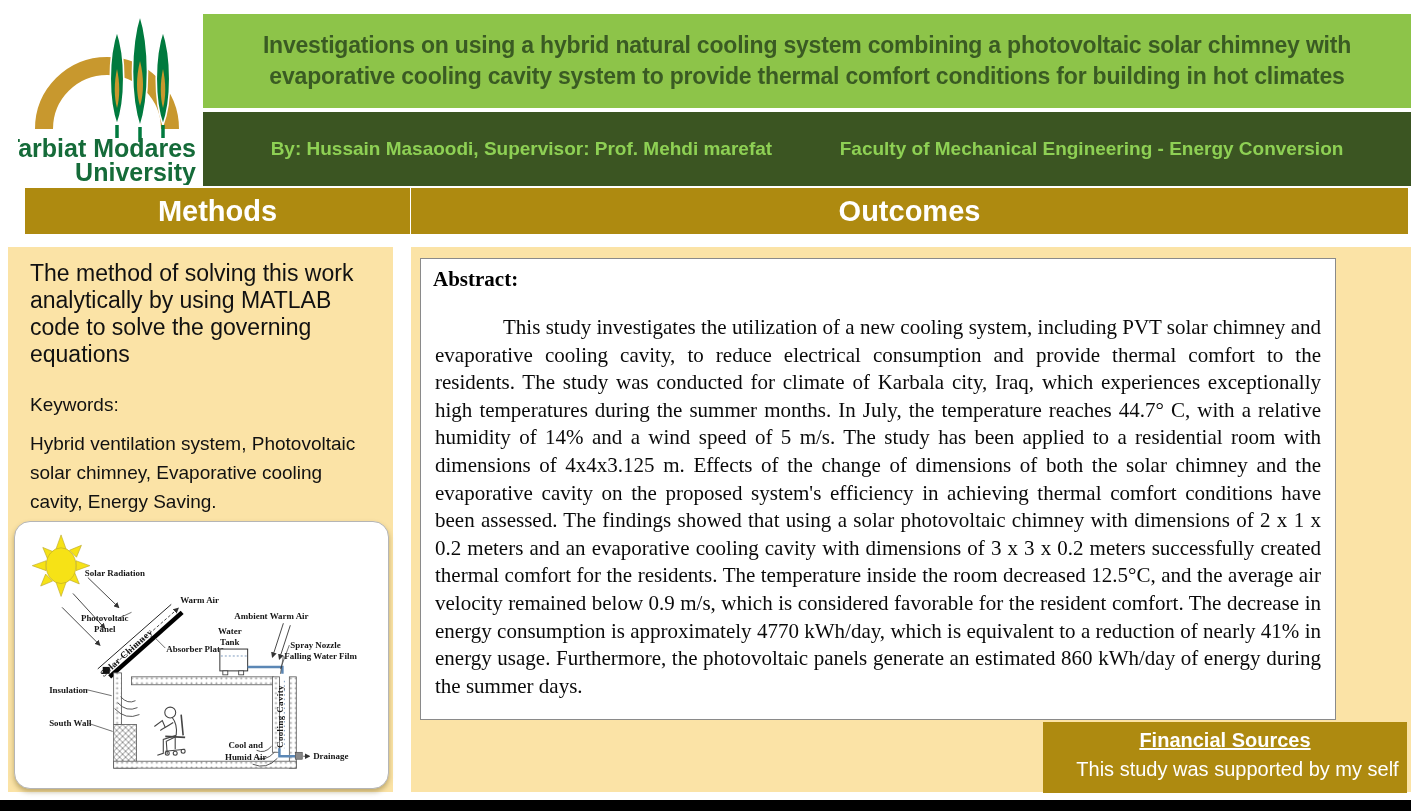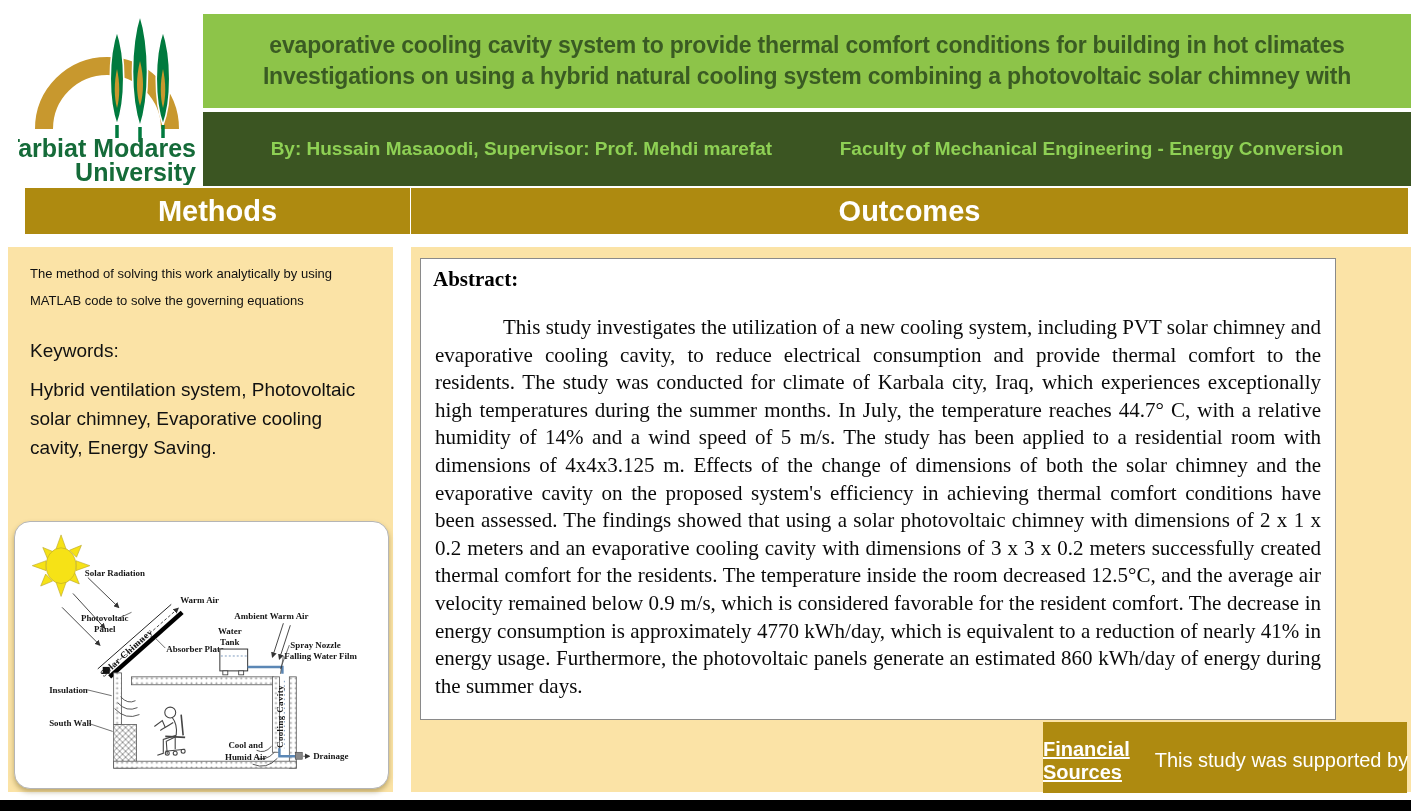--- a/index.html
+++ b/index.html
@@ -14,37 +14,37 @@
   .byline-line{color:#8ed054;font-weight:bold;font-size:19px;white-space:nowrap;}
   
   .sec-header{position:absolute;top:188px;height:46px;background:#ae8a10;color:#fff;
     font-weight:bold;font-size:29px;display:flex;align-items:center;justify-content:center;}
   #methods-header{left:25px;width:385px;}
   #outcomes-header{left:411px;width:997px;}
   
   .panel{position:absolute;top:247px;height:545px;background:#fbe3a6;}
   #methods-panel{left:8px;width:385px;}
   #outcomes-panel{left:411px;width:1000px;padding-left:44px;}
-  #methods-panel .para{margin:13px 20px 0 22px;font-size:13px;line-height:27px;color:#111;}
+  #methods-panel .para{margin:13px 20px 0 22px;font-size:23px;line-height:27px;color:#111;}
   #methods-panel .kw-label{margin:26px 20px 0 22px;font-size:19px;color:#111;}
   #methods-panel .kw-text{margin:13px 18px 0 22px;font-size:19px;line-height:29px;color:#111;}
   
   #diagram-box{position:absolute;left:6px;top:274px;width:373px;height:266px;background:#fff;
     border:1px solid #b5b5b5;border-radius:16px;box-shadow:0 3px 5px rgba(120,100,40,.45);}
   #diagram-box svg{width:100%;height:100%;}
   svg text{font-family:"Liberation Serif",serif;font-weight:bold;fill:#151515;font-size:9px;}
   
   #abstract-box{position:absolute;left:9px;top:11px;width:914px;height:460px;background:#fff;
     border:1px solid #8a8a8a;font-family:"Liberation Serif",serif;}
   #abstract-label{margin:8px 0 0 12px;font-weight:bold;font-size:21px;color:#000;}
   #abstract-text{margin:22px 14px 0 14px;font-size:21px;line-height:27.6px;color:#0a0a0a;
     text-align:justify;text-indent:68px;}
   
   #financial-box{position:absolute;left:632px;top:475px;width:364px;height:71px;background:#ae8a10;
-    display:flex;flex-direction:row;align-items:center;}
+    display:flex;flex-direction:column;align-items:center;}
   #financial-title{color:#fff;font-weight:bold;font-size:20px;text-decoration:underline;margin-top:7px;}
   #financial-text{color:#fff;font-size:20px;margin-top:6px;white-space:nowrap;margin-left:25px;}
   
   #logo{position:absolute;left:18px;top:5px;width:182px;height:180px;}
   
   #bottom-strip{position:absolute;left:0;top:800px;width:1411px;height:11px;background:#000;}
 </style>
 </head>
 <body>
 
@@ -69,22 +69,22 @@
           <path d="M122,122 L122,137" stroke="#007a3e" stroke-width="3.5"></path>
           <path d="M122,56 C118,72 118,88 122,101 C126,88 126,72 122,56 Z" fill="#c8982e" stroke="none"></path>
         </g>
       </g>
       <text x="178" y="152" text-anchor="end" style="font-family:'Liberation Sans',sans-serif;font-size:25px;fill:#156b39;font-weight:bold">Tarbiat Modares</text>
       <text x="178" y="176" text-anchor="end" style="font-family:'Liberation Sans',sans-serif;font-size:25px;fill:#156b39;font-weight:bold">University</text>
     </svg>
   </div>
 
   <div class="title-banner">
+    <div class="title-line">Investigations on using a hybrid natural cooling system combining a photovoltaic solar chimney with</div>
     <div class="title-line">evaporative cooling cavity system to provide thermal comfort conditions for building in hot climates</div>
-    <div class="title-line">Investigations on using a hybrid natural cooling system combining a photovoltaic solar chimney with</div>
   </div>
 
   <div class="byline-banner">
     <div class="byline-line">By: Hussain Masaoodi, Supervisor: Prof. Mehdi marefat</div>
     <div class="byline-line">Faculty of Mechanical Engineering - Energy Conversion</div>
   </div>
 
   <div id="methods-header" class="sec-header">Methods</div>
   <div id="outcomes-header" class="sec-header">Outcomes</div>
 

